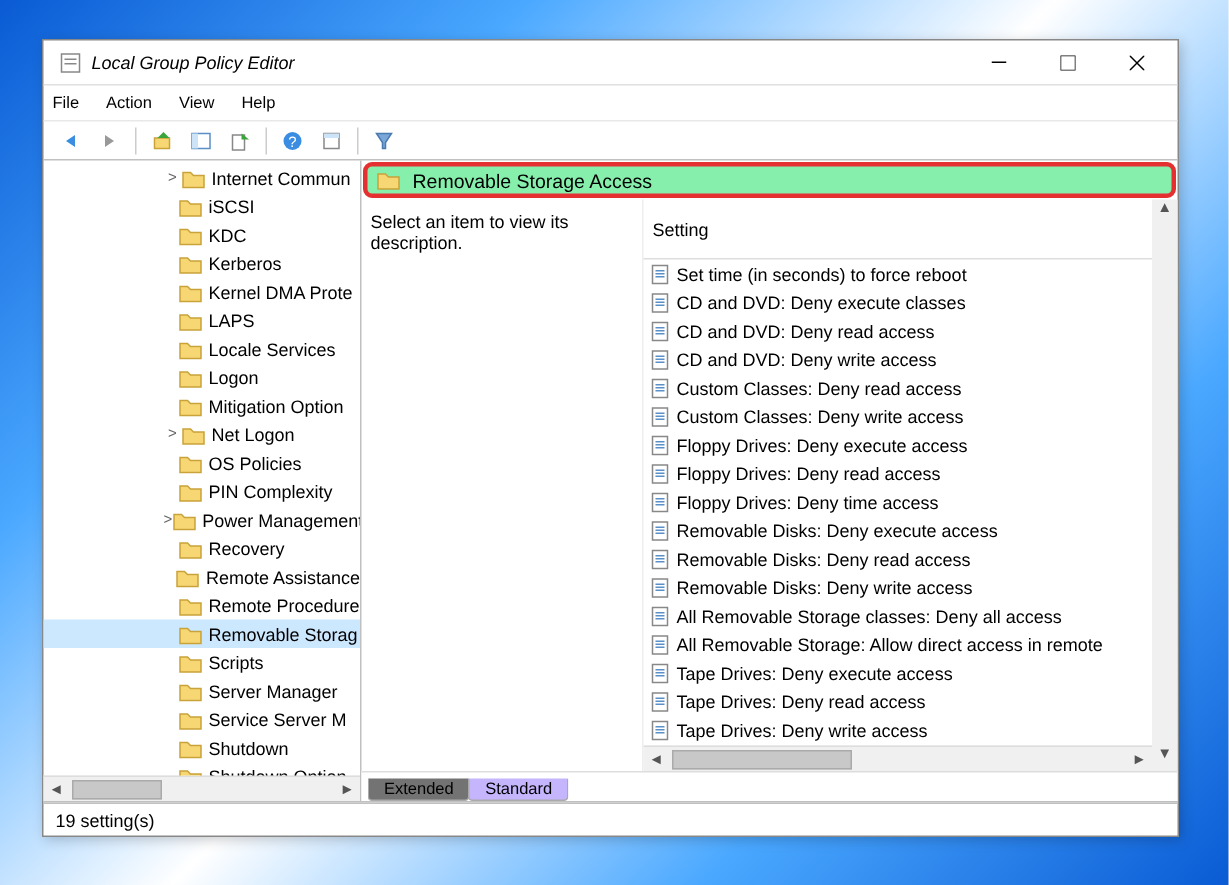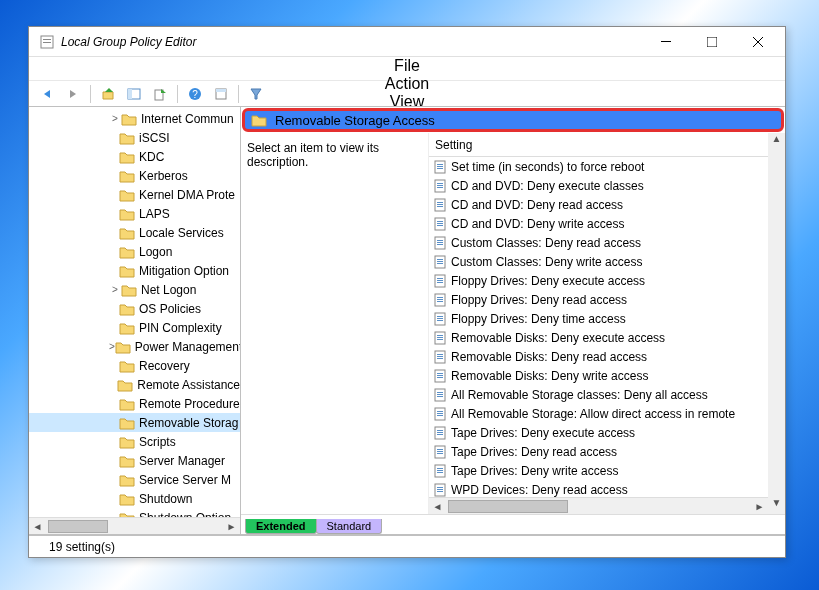--- a/index.html
+++ b/index.html
@@ -2,53 +2,53 @@
 <html><head>
 <meta charset="utf-8">
 <style>
 * { box-sizing: border-box; margin: 0; padding: 0; font-family: "Segoe UI", Arial, sans-serif; }
 body { background: linear-gradient(135deg, #0a5bd4 0%, #4aa8ff 25%, #ffffff 50%, #4aa8ff 75%, #0a5bd4 100%); width: 819px; height: 590px; overflow: hidden; position: relative; }
 .window { position: absolute; left: 28px; top: 26px; width: 758px; height: 532px; background: #ffffff; border: 1px solid #888; box-shadow: 2px 2px 8px rgba(0,0,0,0.2); display: flex; flex-direction: column; }
 .titlebar { height: 30px; display: flex; align-items: center; padding: 0 4px; border-bottom: 1px solid #e0e0e0; font-style: italic; }
 .titlebar .app-icon { width: 16px; height: 16px; margin: 0 6px; }
 .titlebar .title { font-size: 12px; flex: 1; }
 .titlebar .win-btn { width: 46px; height: 30px; display: flex; align-items: center; justify-content: center; font-size: 13px; }
-.menubar { height: 24px; display: flex; align-items: center; padding: 0 6px; font-size: 16px; border-bottom: 1px solid #e8e8e8; flex-direction: column; }
+.menubar { height: 24px; display: flex; align-items: center; padding: 0 6px; font-size: 11px; gap: 18px; border-bottom: 1px solid #e8e8e8; }
 .toolbar { height: 26px; display: flex; align-items: center; padding: 0 6px; gap: 2px; border-bottom: 1px solid #c0c0c0; }
 .tool-btn { width: 24px; height: 22px; display: flex; align-items: center; justify-content: center; border: 1px solid transparent; }
 .tool-sep { width: 1px; height: 18px; background: #ccc; margin: 0 3px; }
 .content { flex: 1; display: flex; border-bottom: 1px solid #c0c0c0; min-height: 0; }
 .tree-pane { width: 212px; border-right: 1px solid #c0c0c0; display: flex; flex-direction: column; }
 .tree-body { flex: 1; overflow: hidden; font-size: 12px; padding-top: 2px; position: relative; }
 .tree-item { display: flex; align-items: center; height: 19px; white-space: nowrap; padding-left: 4px; }
 .tree-item.d1 { padding-left: 80px; }
 .tree-item.d2 { padding-left: 78px; }
 .tree-item.selected { background: #cce8ff; }
 .tree-item .expander { width: 12px; text-align: center; color: #666; font-size: 10px; }
 .tree-item .folder { width: 16px; height: 14px; margin-right: 4px; flex-shrink: 0; }
 .h-scroll { height: 17px; border-top: 1px solid #ddd; display: flex; align-items: center; background: #f0f0f0; }
 .h-thumb { height: 13px; background: #c8c8c8; border: 1px solid #aaa; }
 .right-pane { flex: 1; display: flex; flex-direction: column; min-width: 0; }
-.detail-header { height: 24px; background: #3b82f6; border: 3px solid #e43030; border-radius: 6px; display: flex; align-items: center; padding: 0 6px; font-size: 13px; margin: 1px; }
+.detail-header { height: 24px; background: #86efac; border: 3px solid #e43030; border-radius: 6px; display: flex; align-items: center; padding: 0 6px; font-size: 13px; margin: 1px; }
 .detail-header .folder { width: 16px; height: 14px; margin-right: 8px; }
 .detail-body { flex: 1; display: flex; min-height: 0; }
 .desc-col { width: 188px; padding: 8px 6px; font-size: 12px; border-right: 1px solid #eee; }
 .list-col { flex: 1; display: flex; flex-direction: column; min-height: 0; }
-.list-header { height: 24px; border-bottom: 1px solid #ddd; display: flex; align-items: center; padding: 0 6px; font-size: 12px; font-weight: 400; }
+.list-header { height: 40px; border-bottom: 1px solid #ddd; display: flex; align-items: center; padding: 0 6px; font-size: 12px; font-weight: 400; }
 .list-body { flex: 1; overflow: hidden; position: relative; }
 .list-item { display: flex; align-items: center; height: 19px; font-size: 12px; padding: 0 4px; white-space: nowrap; }
 .list-item .setting-icon { width: 14px; height: 14px; margin-right: 4px; flex-shrink: 0; }
 .list-hscroll { height: 17px; background: #f0f0f0; display: flex; align-items: center; border-top: 1px solid #ddd; }
 .v-scroll { width: 17px; background: #f0f0f0; display: flex; flex-direction: column; }
 .v-arrow { height: 17px; text-align: center; font-size: 10px; color: #555; }
 .v-track { flex: 1; }
 .tabs { height: 20px; display: flex; align-items: flex-end; font-size: 11px; padding-left: 4px; background: #fff; border-top: 1px solid #ddd; }
 .tab { border: 1px solid #aaa; border-top: none; padding: 1px 10px; background: #c4b5fd; margin-right: -1px; border-radius: 0 0 3px 3px; }
-.tab.active { background: #22c55e; font-weight: 700; }
-.statusbar { height: 22px; display: flex; align-items: center; padding: 0 20px; font-size: 12px; border-top: 1px solid #c0c0c0; }
+.tab.active { background: #737373; font-weight: 400; }
+.statusbar { height: 22px; display: flex; align-items: center; padding: 0 8px; font-size: 12px; border-top: 1px solid #c0c0c0; }
 svg { display: block; }
 </style>
 </head>
 <body>
 
 <div class="window">
 
   <div class="titlebar">
     <span class="app-icon">
       <svg width="16" height="16">

